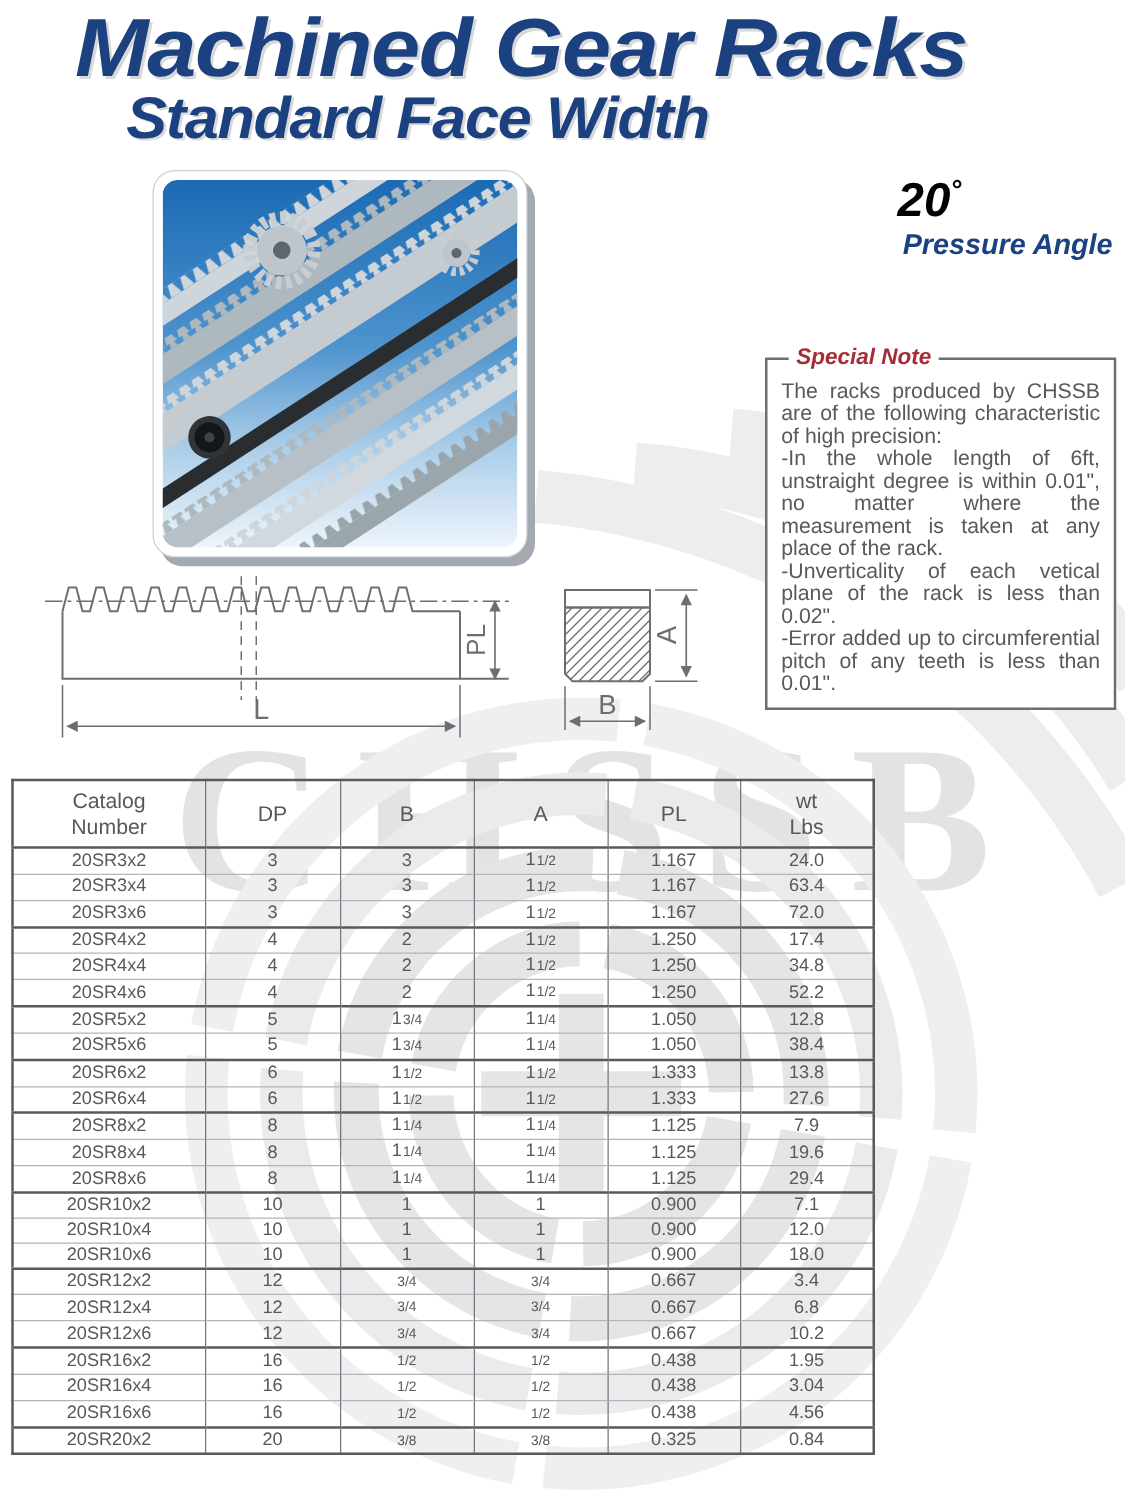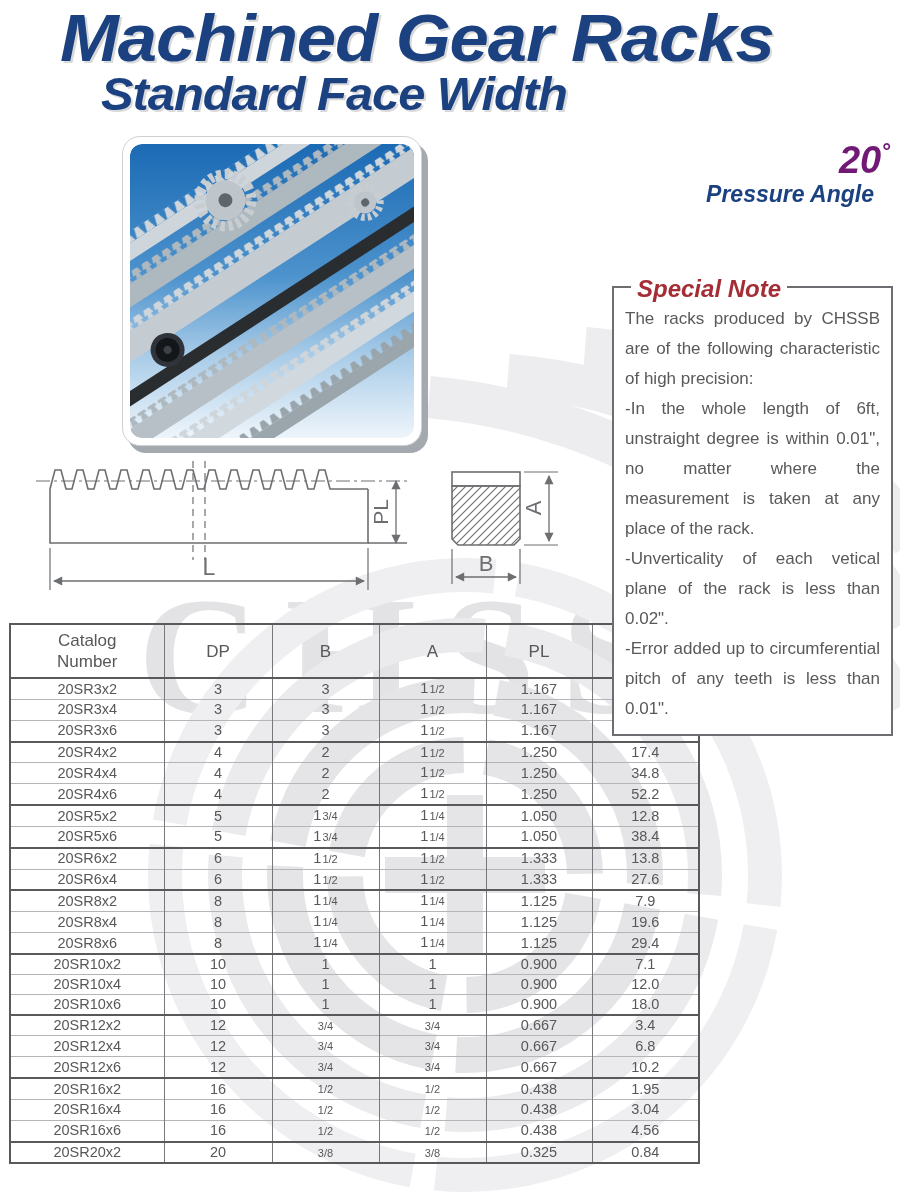--- a/index.html
+++ b/index.html
@@ -11,36 +11,36 @@
   .title{position:absolute;left:60px;top:0px;z-index:2;
          font-size:66px;font-weight:bold;font-style:italic;color:#1b4181;
          letter-spacing:-1px;transform:scaleX(1.07);transform-origin:left top;
          text-shadow:2px 2px 0 #d9d9d9;white-space:nowrap;margin:0;}
   .subtitle{position:absolute;left:101px;top:66px;z-index:2;
          font-size:47px;font-weight:bold;font-style:italic;color:#1b4181;
          letter-spacing:-1px;transform:scaleX(1.04);transform-origin:left top;
          text-shadow:2px 2px 0 #d9d9d9;white-space:nowrap;margin:0;}
   
   .pa{position:absolute;left:690px;top:132px;width:200px;z-index:2;}
-  .pa .deg{display:block;text-align:right;padding-left:28px;
-           font-size:38px;font-weight:bold;font-style:italic;color:#701a75;line-height:40px;}
+  .pa .deg{display:block;text-align:left;padding-left:28px;
+           font-size:38px;font-weight:bold;font-style:italic;color:#000000;line-height:40px;}
   .pa .deg sup{font-size:22px;vertical-align:14px;}
-  .pa .lbl{display:block;text-align:center;font-size:23px;font-weight:bold;font-style:italic;
+  .pa .lbl{display:block;text-align:right;font-size:23px;font-weight:bold;font-style:italic;
            color:#1b4181;margin-top:1px;}
   
   .photo{position:absolute;left:122px;top:136px;width:284px;height:294px;z-index:2;
          background:#fff;padding:7px;border-radius:18px;border:1px solid #cdd1d5;
          box-shadow:6px 7px 0 #a4a9af;}
   .photo svg{display:block;border-radius:12px;}
   
   .note{position:absolute;left:612px;top:286px;width:281px;z-index:2;background:#fff;
         border:2px solid #6d6e71;box-sizing:border-box;padding:16px 11px 10px 11px;}
   .note .legend{position:absolute;top:-13px;left:17px;background:#fff;padding:0 6px;
-        font-size:24px;font-weight:bold;font-style:italic;color:#a42d36;white-space:nowrap;}
-  .note p{margin:0;font-size:17px;line-height:30px;color:#58595b;
+        font-size:18px;font-weight:bold;font-style:italic;color:#a42d36;white-space:nowrap;}
+  .note p{margin:0;font-size:17px;line-height:18px;color:#58595b;
         text-align:justify;}
   
   .diag{position:absolute;left:0;top:440px;width:900px;height:175px;z-index:1;}
   
   table.specs{position:absolute;left:9px;top:623px;z-index:1;border-collapse:collapse;
         table-layout:fixed;width:689px;background:transparent;color:#57585a;}
   table.specs th,table.specs td{border-left:1px solid #77787b;border-right:1px solid #77787b;
         text-align:center;vertical-align:middle;padding:0;font-weight:normal;}
   table.specs{border:2px solid #58595b;}
   table.specs thead th{height:52px;font-size:17px;line-height:21px;white-space:pre-line;

